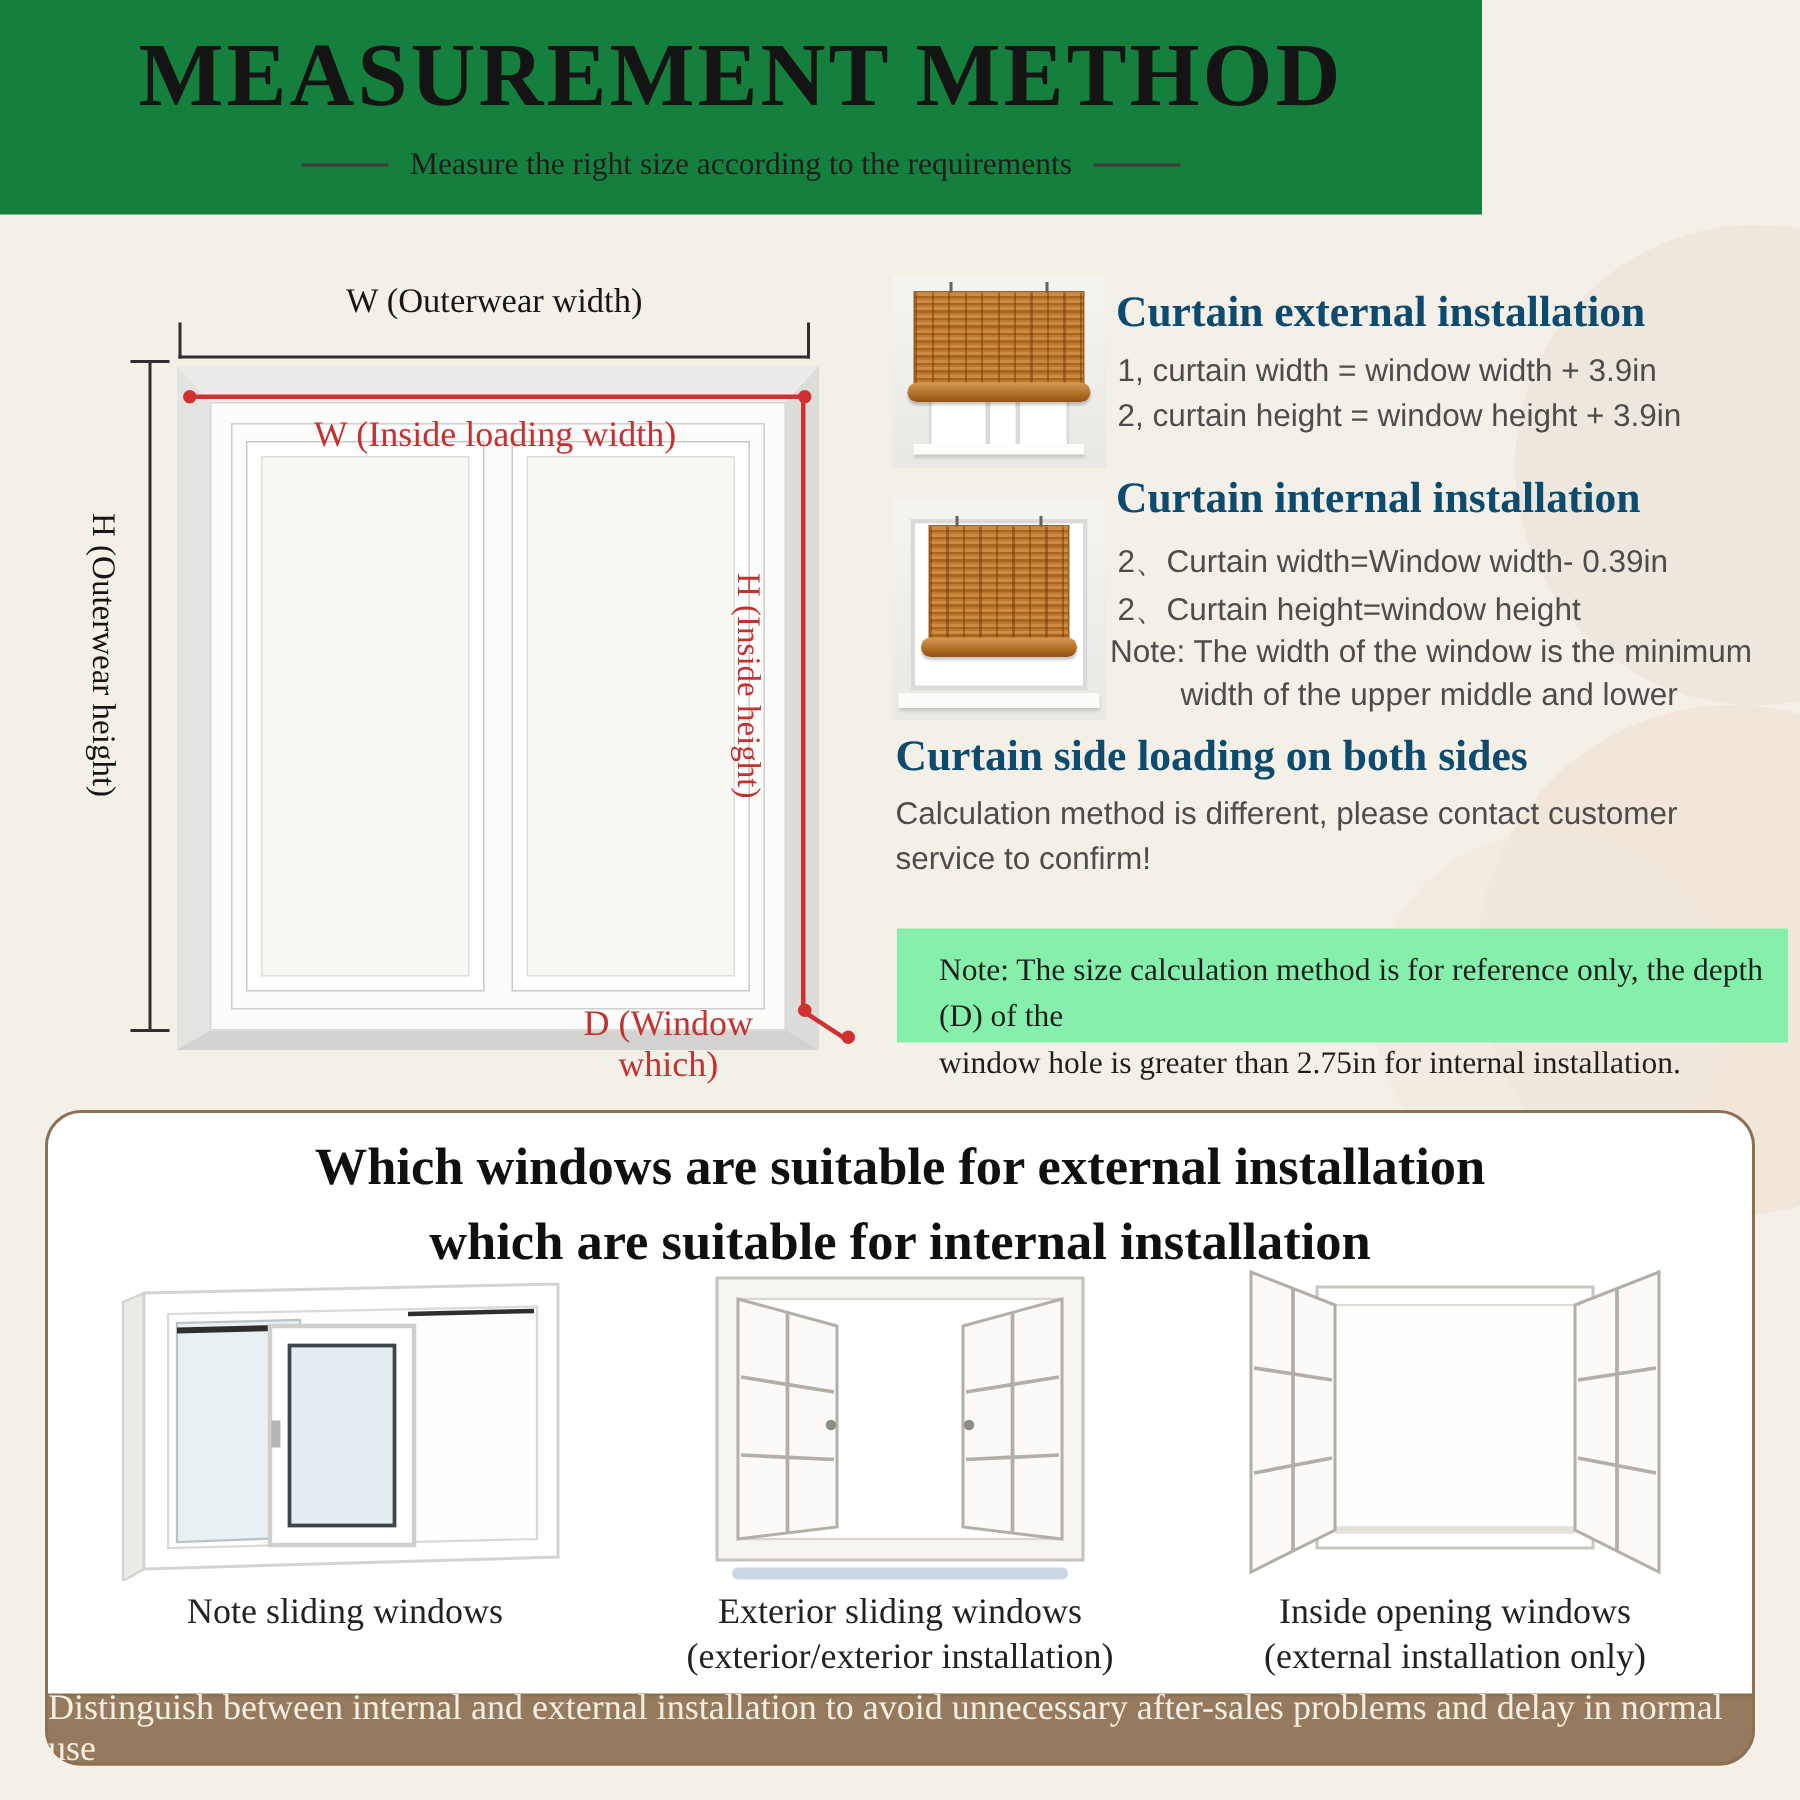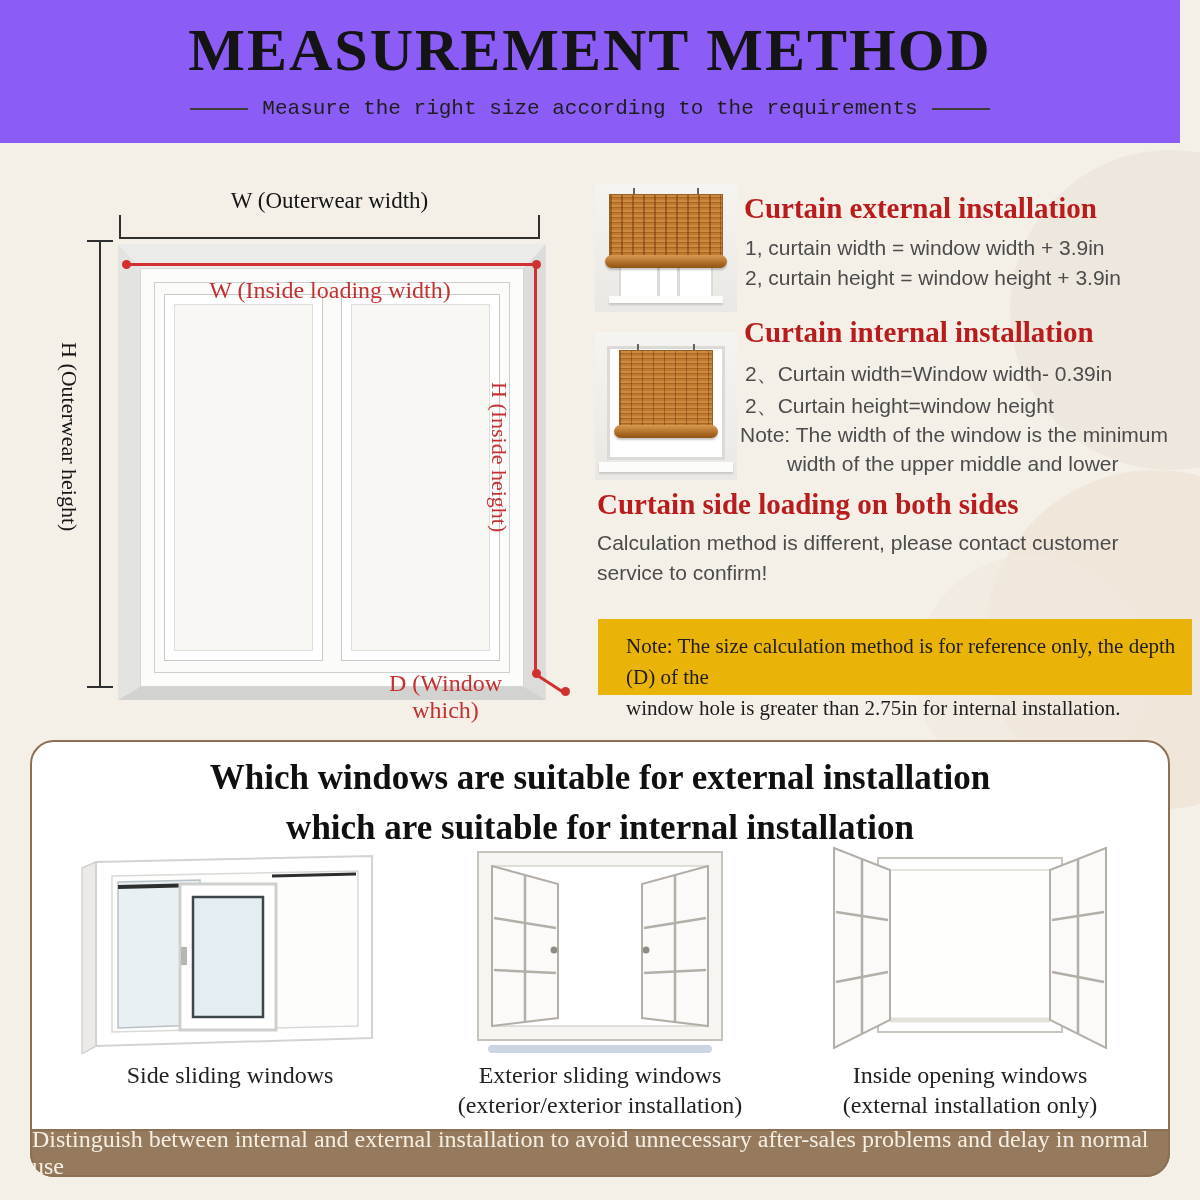--- a/index.html
+++ b/index.html
@@ -1,25 +1,25 @@
 <!DOCTYPE html>
 <html><head>
 <meta charset="utf-8">
 <style>
   html,body{margin:0;padding:0;}
   #page{position:relative;width:1200px;height:1200px;background:#f4f0e8;overflow:hidden;
         font-family:"Liberation Serif",serif;color:#1c1c1c;}
   
-  .header{position:absolute;left:0;top:0;width:1180px;height:143px;background:#8b5cf6;}
+  .header{position:absolute;left:0;top:0;width:988px;height:143px;background:#15803d;}
   .title{position:absolute;top:16px;left:0;width:100%;text-align:center;
          font-size:60px;font-weight:bold;letter-spacing:2px;color:#141414;}
   .subtitle-row{position:absolute;top:97px;left:0;width:100%;display:flex;
                 justify-content:center;align-items:center;gap:14px;}
   .sub-line{width:58px;height:2px;background:#3c3c3c;}
-  .subtitle{font-size:21px;color:#1d1d1d;font-family:Liberation Mono, monospace;}
+  .subtitle{font-size:21px;color:#1d1d1d;}
   
   .circle{position:absolute;border-radius:50%;}
   .c1{left:1010px;top:150px;width:320px;height:320px;background:#e9e1d5;opacity:.6;}
   .c2{left:985px;top:470px;width:340px;height:340px;background:#ecdccc;opacity:.5;}
   .c3{left:915px;top:555px;width:235px;height:235px;background:#efe8de;opacity:.65;}
   
   .lbl-outer-w{position:absolute;left:119px;top:188px;width:421px;text-align:center;
                font-size:23px;color:#161616;}
   .dim-top{position:absolute;left:119px;top:237px;width:421px;height:2px;background:#2f2f2f;}
   .dim-top .tick-l{position:absolute;left:0;top:-22px;width:2px;height:24px;background:#2f2f2f;}
@@ -45,21 +45,21 @@
   .dot{position:absolute;width:9px;height:9px;border-radius:50%;background:#d13030;}
   .dot-tl{left:122px;top:260px;} .dot-tr{left:532px;top:260px;}
   .dot-br{left:532px;top:669px;} .dot-d{left:561px;top:687px;}
   .lbl-inside-w{position:absolute;left:150px;top:277px;width:360px;text-align:center;
                 font-size:24px;color:#c43131;}
   .lbl-inside-h{position:absolute;left:486px;top:382px;writing-mode:vertical-rl;
                 font-size:22px;color:#c43131;}
   .lbl-depth{position:absolute;left:358px;top:670px;width:175px;text-align:center;
              font-size:24px;color:#c43131;}
   
-  .sec-title{position:absolute;font-size:29px;font-weight:bold;color:#b91c1c;}
+  .sec-title{position:absolute;font-size:29px;font-weight:bold;color:#0c4a6e;}
   .h-ext{left:744px;top:192px;} .h-int{left:744px;top:316px;} .h-side{left:597px;top:488px;}
   .sec-line{position:absolute;font-family:"Liberation Sans",sans-serif;font-size:21px;color:#4c4c4c;}
   .t-ext1{left:745px;top:236px;} .t-ext2{left:745px;top:266px;}
   .t-int1{left:745px;top:360px;} .t-int2{left:745px;top:392px;}
   .t-intn1{left:740px;top:423px;} .t-intn2{left:787px;top:452px;}
   .t-side1{left:597px;top:531px;} .t-side2{left:597px;top:561px;}
   
   .thumb{position:absolute;background:#efedea;box-shadow:inset 0 0 0 1px #e4e2df;}
   .thumb1{left:595px;top:184px;width:142px;height:128px;}
   .thumb2{left:595px;top:332px;width:142px;height:148px;}
@@ -77,21 +77,21 @@
       repeating-linear-gradient(180deg,#cd8a42 0 2px,#aa651f 2px 3.5px,#c07a30 3.5px 5px);}
   .t1 .blind{left:14px;right:14px;top:10px;height:68px;}
   .t2 .blind{left:24px;right:24px;top:18px;height:82px;}
   .roll{position:absolute;height:13px;border-radius:7px;
         background:linear-gradient(180deg,#d79a52,#a76620 70%,#8f5418);
         box-shadow:0 2px 2px rgba(0,0,0,.22);}
   .t1 .roll{left:10px;right:10px;top:71px;}
   .t2 .roll{left:19px;right:19px;top:93px;}
   .hook{position:absolute;width:2px;height:9px;background:#63635f;}
   
-  .note-box{position:absolute;left:598px;top:619px;width:594px;height:76px;background:#eab308;
+  .note-box{position:absolute;left:598px;top:619px;width:594px;height:76px;background:#86efac;
             padding:12px 0 0 28px;box-sizing:border-box;font-size:21px;color:#1e1e1e;line-height:31px;}
   
   .panel{position:absolute;left:30px;top:740px;width:1140px;height:437px;background:#ffffff;
          border:2px solid #8c7054;border-radius:24px;box-sizing:border-box;}
   .panel-h{position:absolute;left:0;width:100%;text-align:center;font-size:35px;
            font-weight:bold;color:#101010;}
   .ph1{top:16px;} .ph2{top:66px;}
   .fig{position:absolute;top:100px;width:340px;height:212px;}
   .fig1{left:28px;} .fig2{left:398px;} .fig3{left:768px;}
   .cap{position:absolute;width:340px;text-align:center;font-size:24px;color:#222222;}
@@ -242,21 +242,21 @@
         <line x1="62" y1="17" x2="62" y2="192" stroke="#b3afa8" stroke-width="2.5"></line>
         <line x1="36" y1="70" x2="88" y2="78" stroke="#b3afa8" stroke-width="2.5"></line>
         <line x1="36" y1="140" x2="88" y2="130" stroke="#b3afa8" stroke-width="2.5"></line>
         <polygon points="250,28 306,6 306,206 250,178" fill="#fbfaf8" stroke="#b3afa8" stroke-width="2"></polygon>
         <line x1="278" y1="17" x2="278" y2="192" stroke="#b3afa8" stroke-width="2.5"></line>
         <line x1="252" y1="78" x2="304" y2="70" stroke="#b3afa8" stroke-width="2.5"></line>
         <line x1="252" y1="130" x2="304" y2="140" stroke="#b3afa8" stroke-width="2.5"></line>
       </svg>
     </div>
 
-    <div class="cap cap-r1 cap-c1">Side sliding windows</div>
+    <div class="cap cap-r1 cap-c1">Note sliding windows</div>
     <div class="cap cap-r1 cap-c2">Exterior sliding windows</div>
     <div class="cap cap-r2 cap-c2">(exterior/exterior installation)</div>
     <div class="cap cap-r1 cap-c3">Inside opening windows</div>
     <div class="cap cap-r2 cap-c3">(external installation only)</div>
 
     <div class="panel-bar">
       <span>Distinguish between internal and external installation to avoid unnecessary after-sales problems and delay in normal use</span>
     </div>
   </div>
 

